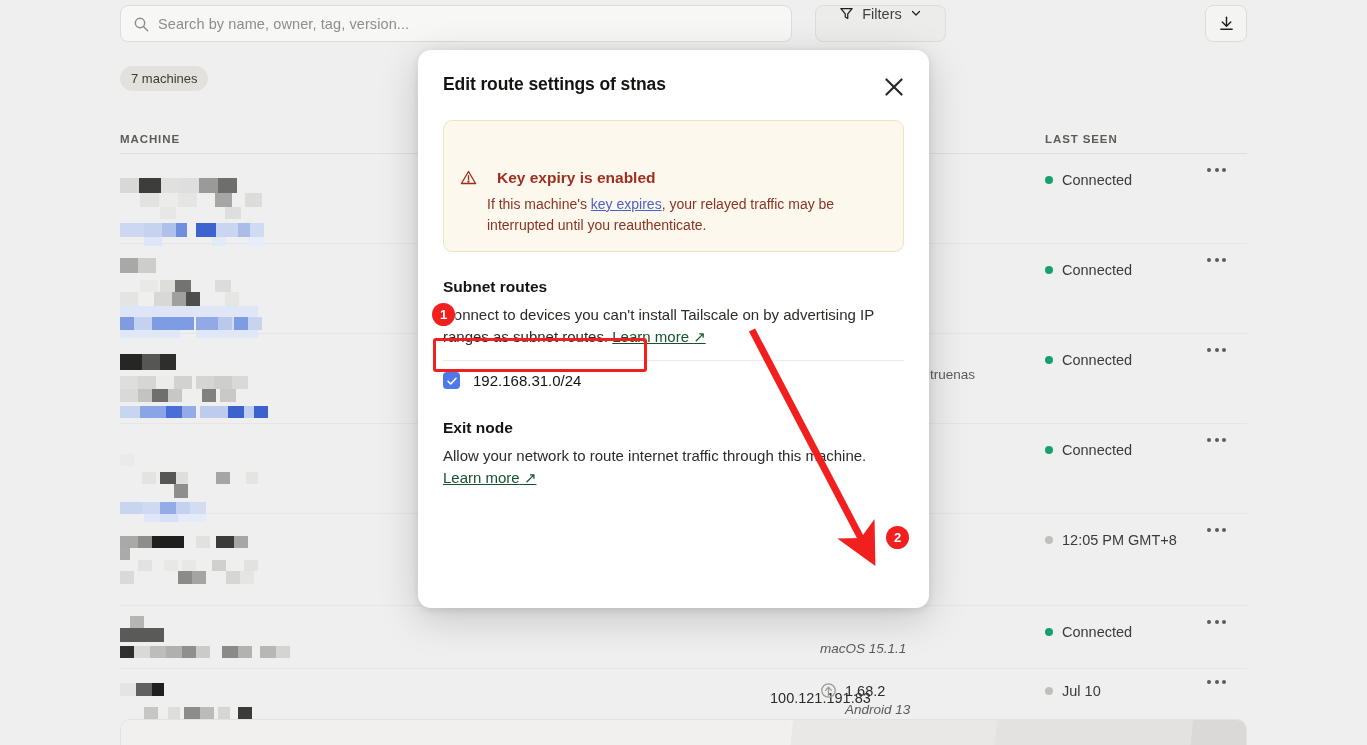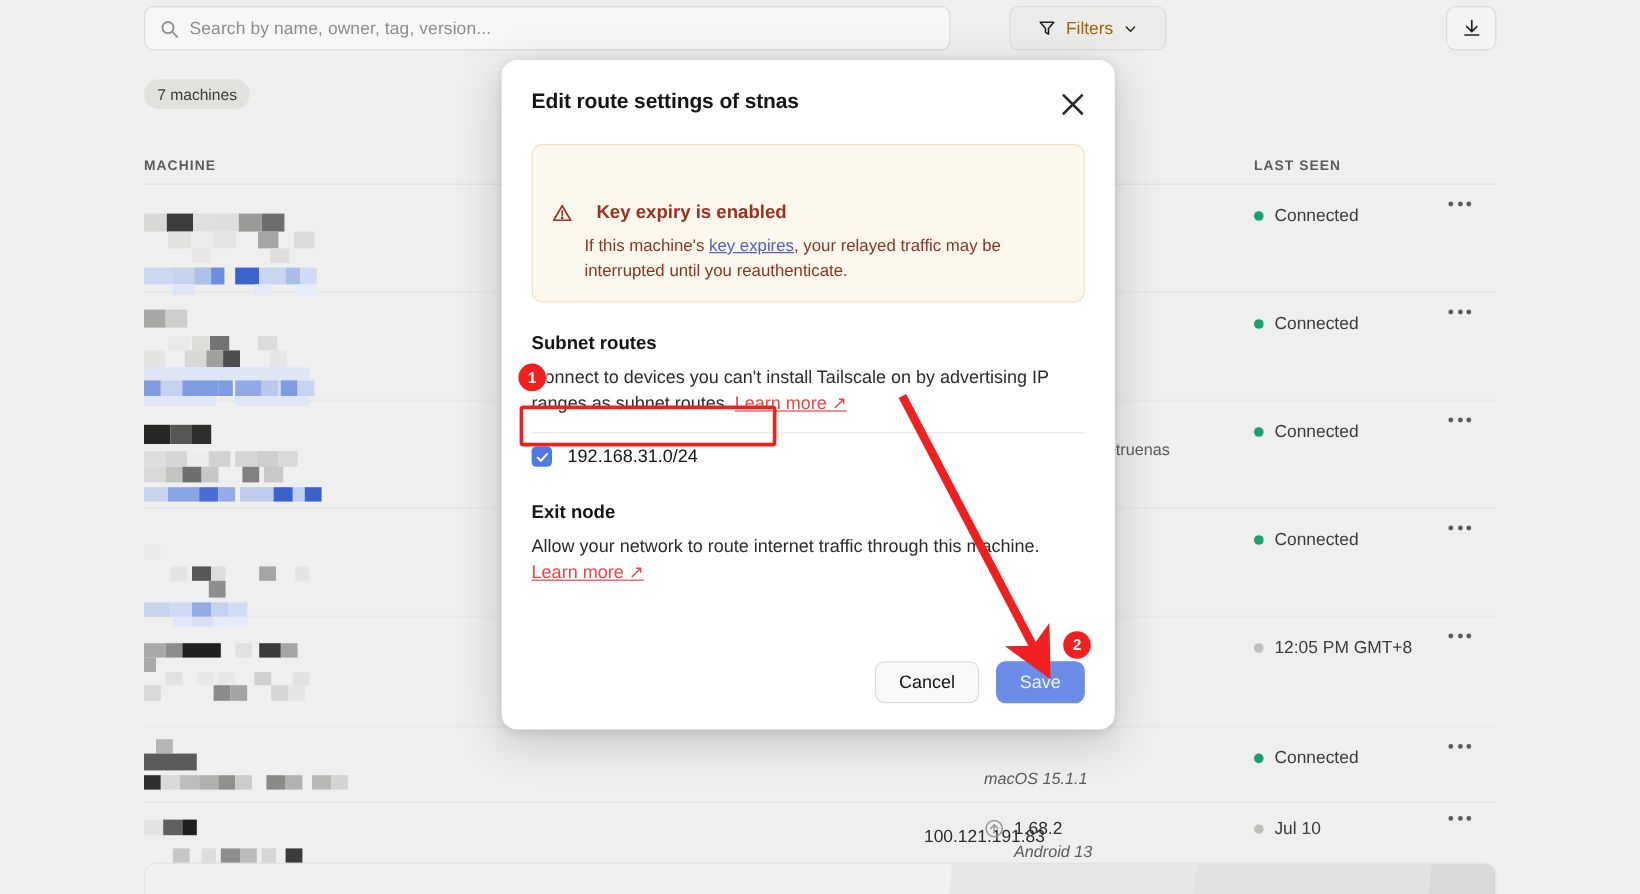--- a/index.html
+++ b/index.html
@@ -20,24 +20,24 @@
   }
   .search-box {
     position: absolute; left: 0; top: 0; width: 672px; height: 37px;
     background: #f7f7f6; border: 1px solid #dcdcda; border-radius: 8px;
     display: flex; align-items: center; padding: 0 12px; gap: 9px;
   }
   .search-icon { width: 16px; height: 16px; flex: 0 0 auto; color: #8d8d89; }
   .search-placeholder { font-size: 14.5px; color: #8d8d89; letter-spacing: .1px; }
 
   .filters-btn {
-    position: absolute; left: 721px; top: 0; height: 37px; width: 131px;
+    position: absolute; left: 695px; top: 0; height: 37px; width: 131px;
     background: #ececeb; border: 1px solid #dcdcda; border-radius: 8px;
-    display: flex; align-items: center; justify-content: center; gap: 8px;
-    font-size: 14.5px; color: #a16207;
+    display: flex; align-items: flex-start; justify-content: center; gap: 8px;
+    font-size: 14.5px; color: #404040;
   }
   .funnel-icon { width: 15px; height: 15px; }
   .chev { width: 12px; height: 12px; }
 
   .download-btn {
     position: absolute; right: 0; top: 0; width: 42px; height: 37px;
     background: #f4f4f3; border: 1px solid #dcdcda; border-radius: 8px;
     display: flex; align-items: center; justify-content: center;
   }
   .dl-icon { width: 17px; height: 17px; }
@@ -115,21 +115,21 @@
   .alert-head { display: flex; gap: 20px; margin-top: 34px; }
   .warn-icon { width: 17px; height: 17px; color: #9d2f20; flex: 0 0 auto; }
   .alert-title { font-size: 15.5px; font-weight: 600; color: #9d2f20; }
   .alert-body {
     margin-top: 7px; padding-left: 27px; font-size: 14px; line-height: 21px; color: #8a3322;
   }
   .alert-body a { color: #4d61c7; text-decoration: underline; }
 
   .sec-title { margin-top: 26px; font-size: 15.5px; font-weight: 700; color: #141413; }
   .sec-desc { margin-top: 8px; font-size: 15px; line-height: 22px; color: #2b2b29; }
-  .sec-desc a, .link { color: #ef4444; text-decoration: underline; }
+  .sec-desc a, .link { color: #14532d; text-decoration: underline; }
 
   .route-list { margin-top: 12px; border-top: 1px solid #eaeae8; }
   .route-row {
     height: 39px; display: flex; align-items: center; gap: 13px;
     font-size: 15px; color: #141413;
   }
 
   .cb {
     width: 17px; height: 17px; border-radius: 4px; background: #4f79e8;
     display: flex; align-items: center; justify-content: center; flex: 0 0 auto;
@@ -580,24 +580,20 @@
         <span>192.168.31.0/24</span>
       </div>
     </div>
 
     <div class="exit-title">Exit node</div>
     <div class="exit-desc">
       <span>Allow your network to route internet traffic through this machine. </span><a href="#" class="link"><span>Learn more</span> <span>↗</span></a>
     </div>
 
 
-    <div class="actions">
-      <div class="btn-cancel">Cancel</div>
-      <div class="btn-save">Save</div>
-    </div>
   </div>
 
   <div class="anno-box" style="left:433px;top:338px;width:214px;height:34px"></div>
 
   <svg class="anno-arrow">
     <defs>
       <marker id="ah" markerWidth="6" markerHeight="6" refX="3.1" refY="3" orient="auto">
         <path d="M0,0 L6,3 L0,6 L1.5,3 Z" fill="#f21f1f"></path>
       </marker>
     </defs>

